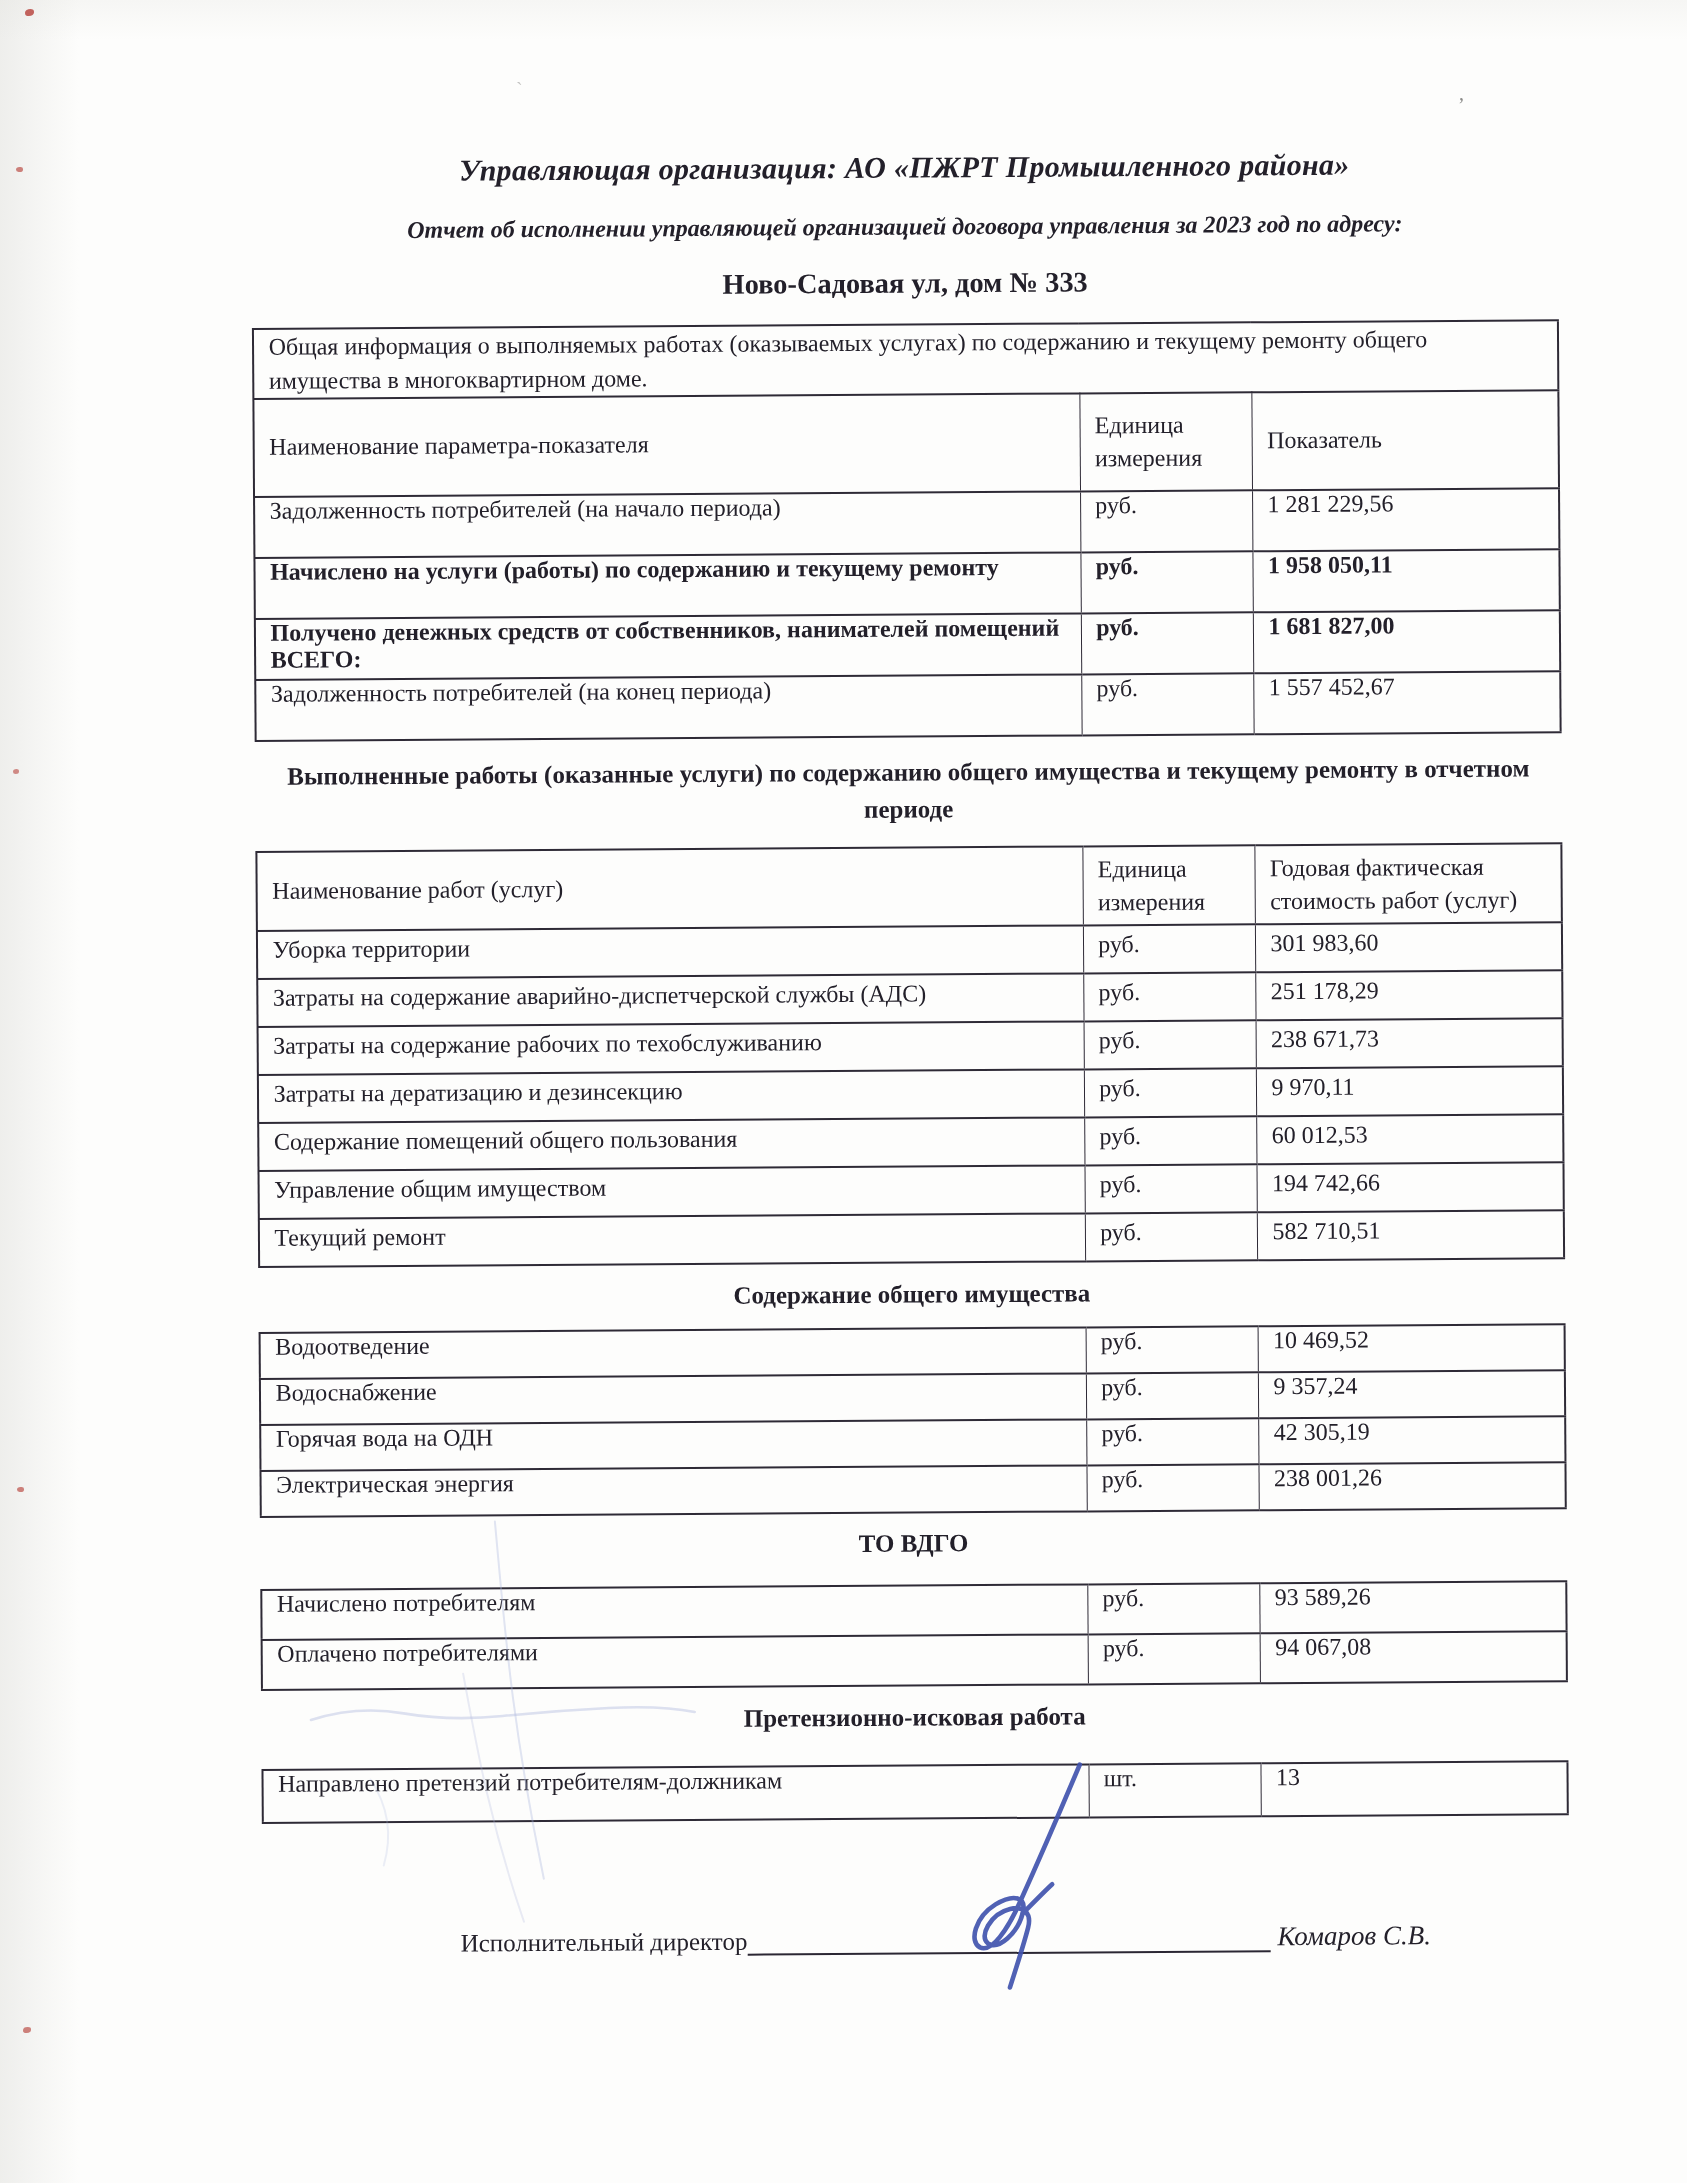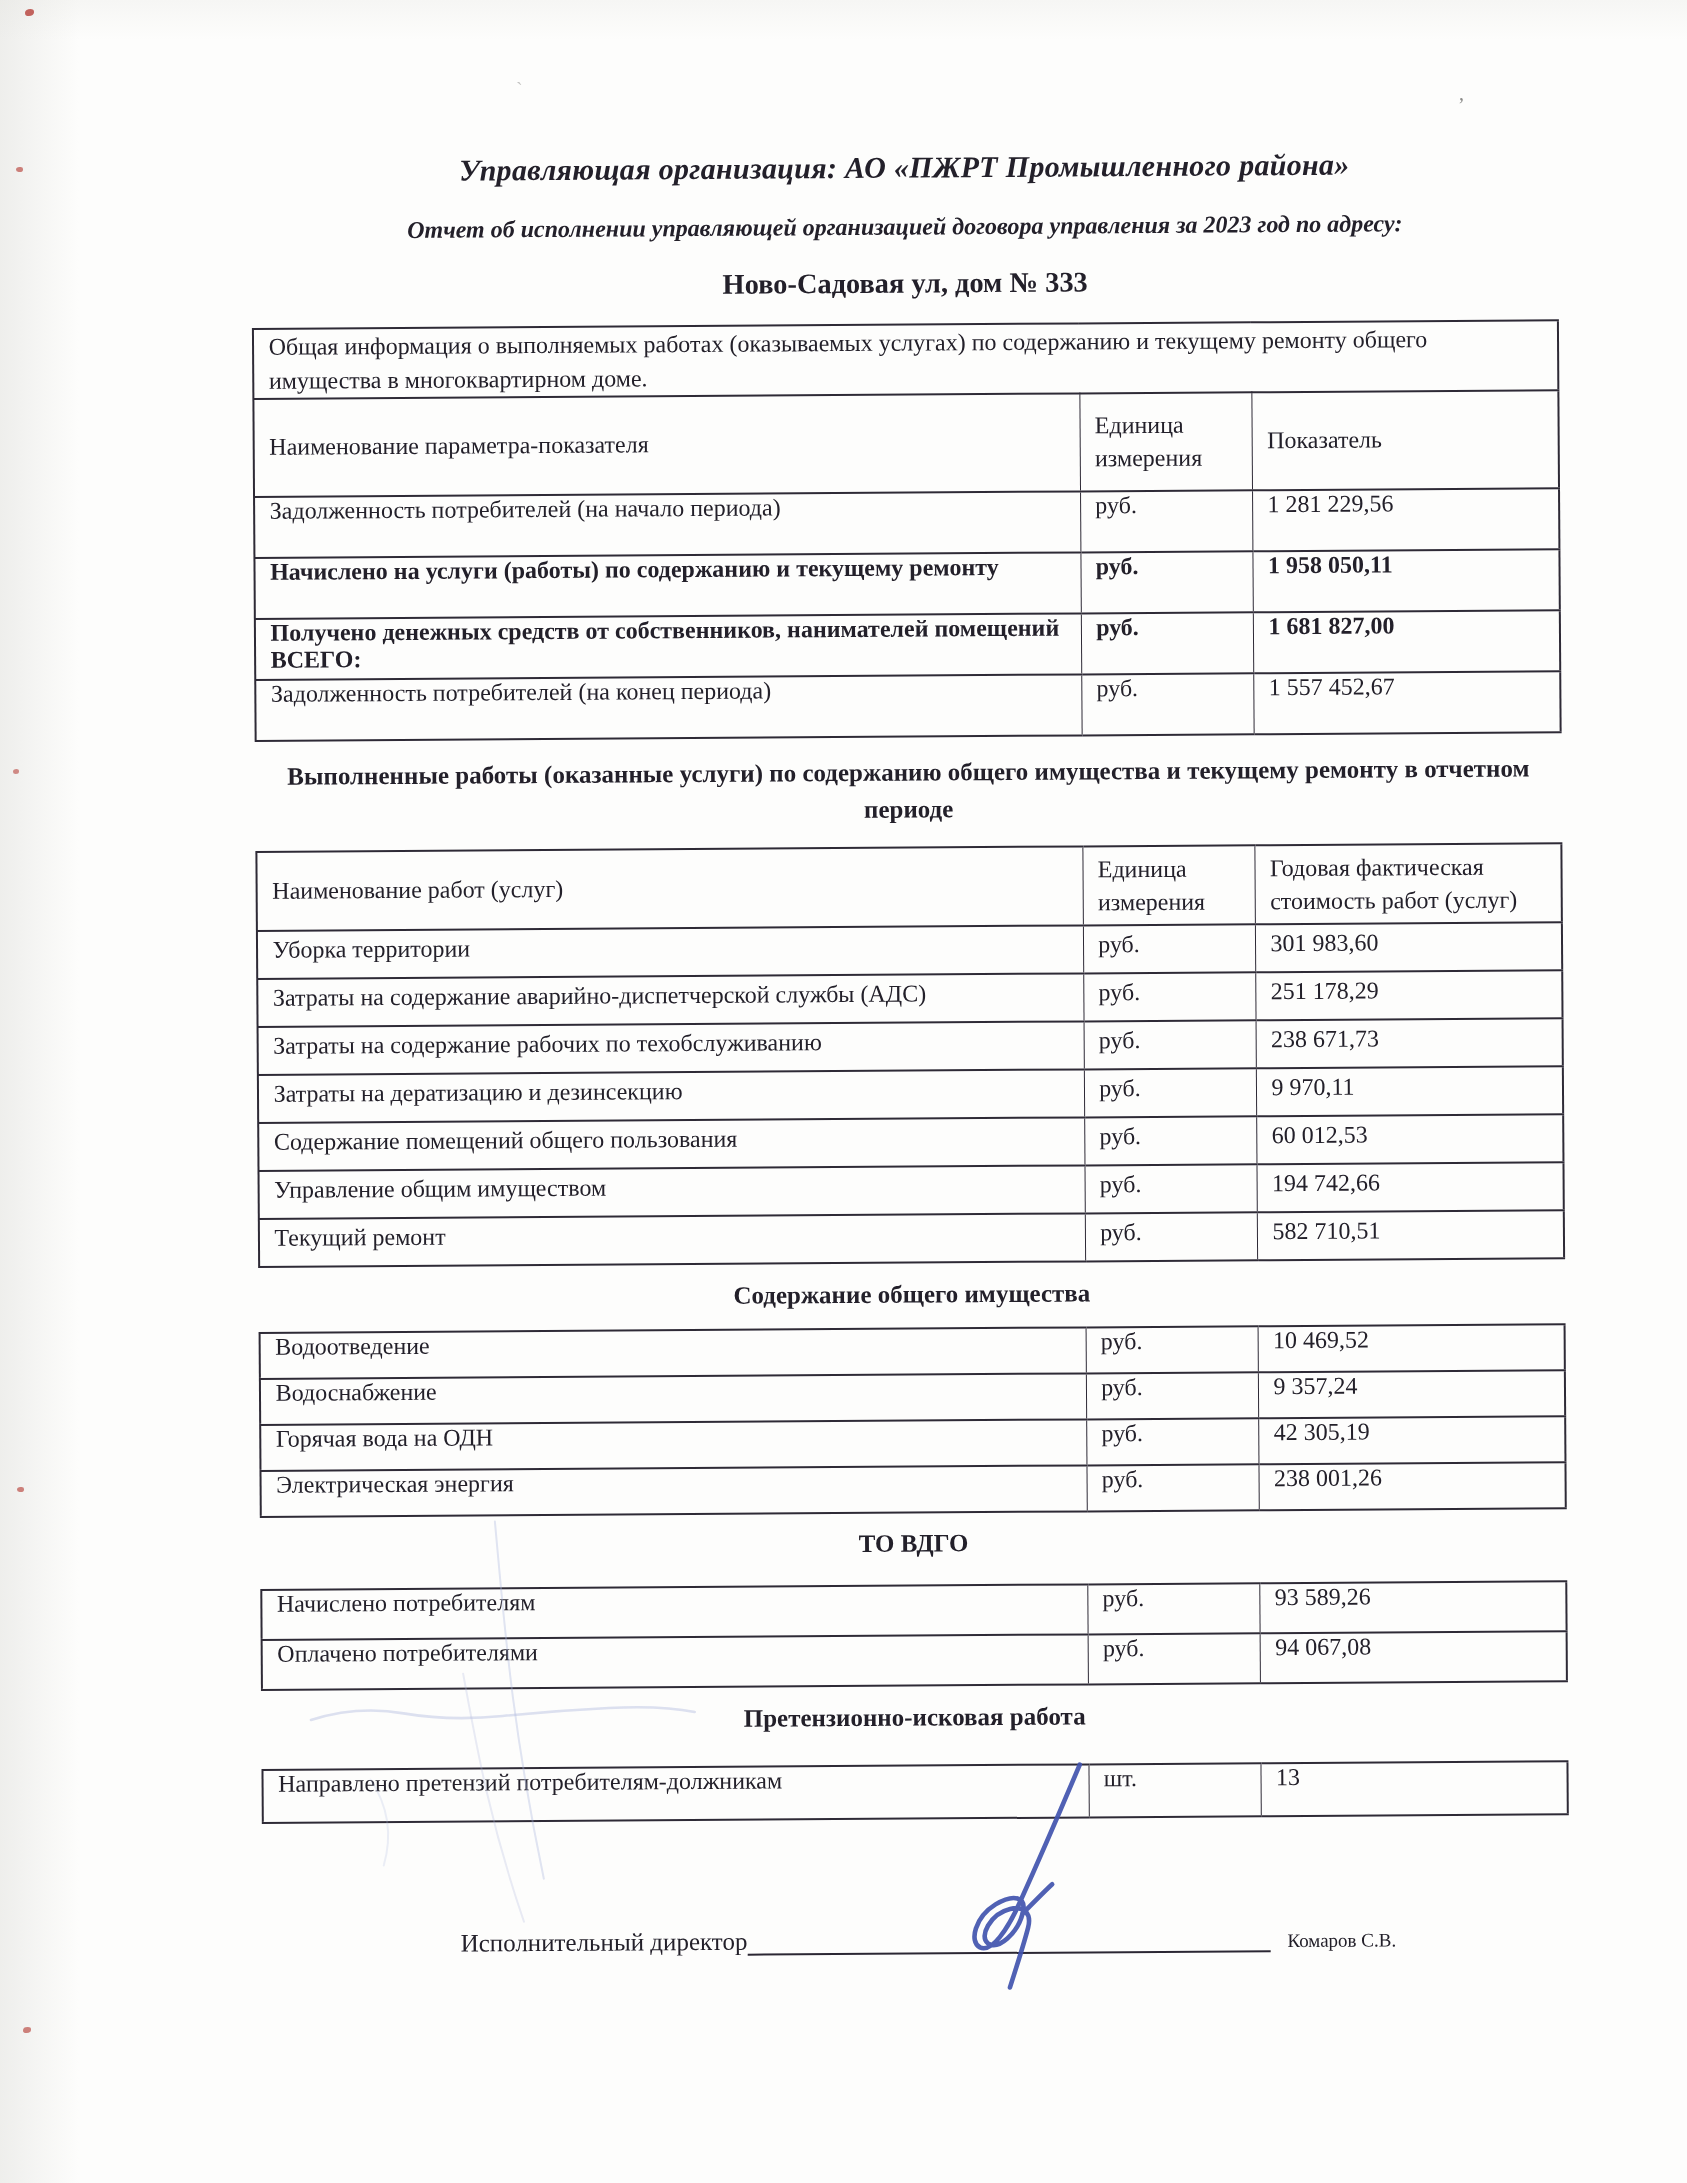--- a/index.html
+++ b/index.html
@@ -61,21 +61,21 @@
   .section-heading{
     text-align:center;font-size:25px;font-weight:bold;line-height:1.5;
     margin-top:16px;
   }
   .sig-row{
     display:flex;align-items:flex-end;margin-top:85px;margin-left:198px;
     position:relative;height:50px;
   }
   .sig-role{font-size:25px;white-space:nowrap;}
   .sig-line{position:relative;width:523px;border-bottom:2.6px solid #2b2733;height:40px;}
-  .sig-name{font-size:19px;margin-left:17px;white-space:nowrap;}
+  .sig-name{font-size:27px;margin-left:7px;white-space:nowrap;font-style:italic;}
   .sig-svg{position:absolute;left:198px;top:-157px;overflow:visible;}
   .artifacts{position:absolute;left:0;top:0;width:1687px;height:2183px;pointer-events:none;}
   .speck{position:absolute;border-radius:60% 40% 55% 45%;}
   .mark-gray{position:absolute;font-size:20px;color:#8a8a88;}
 </style>
 </head>
 <body>
 
 <div class="scan-shade-left"></div>
 <div class="scan-shade-top"></div>

